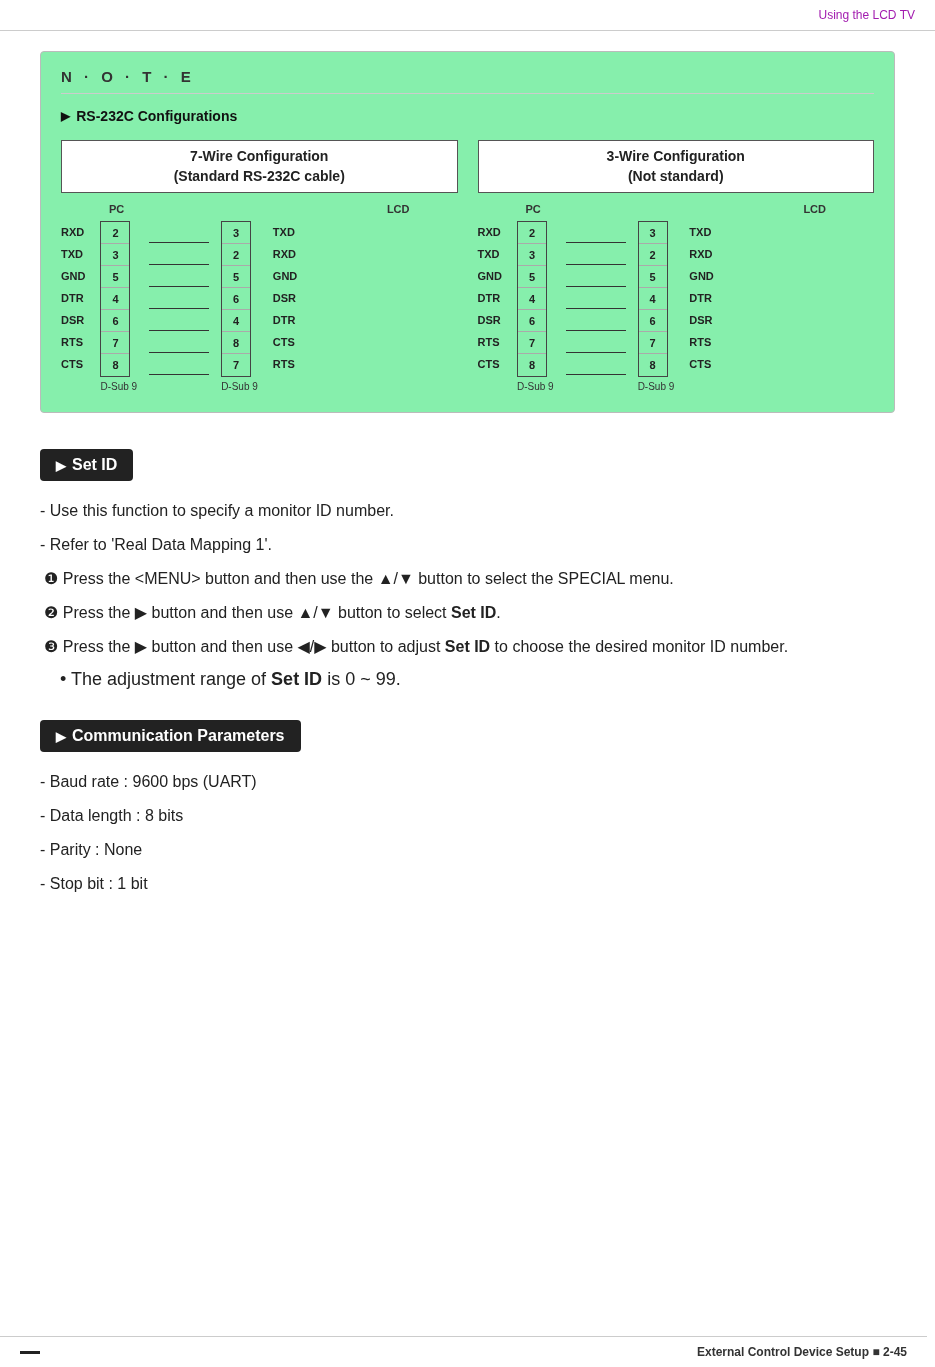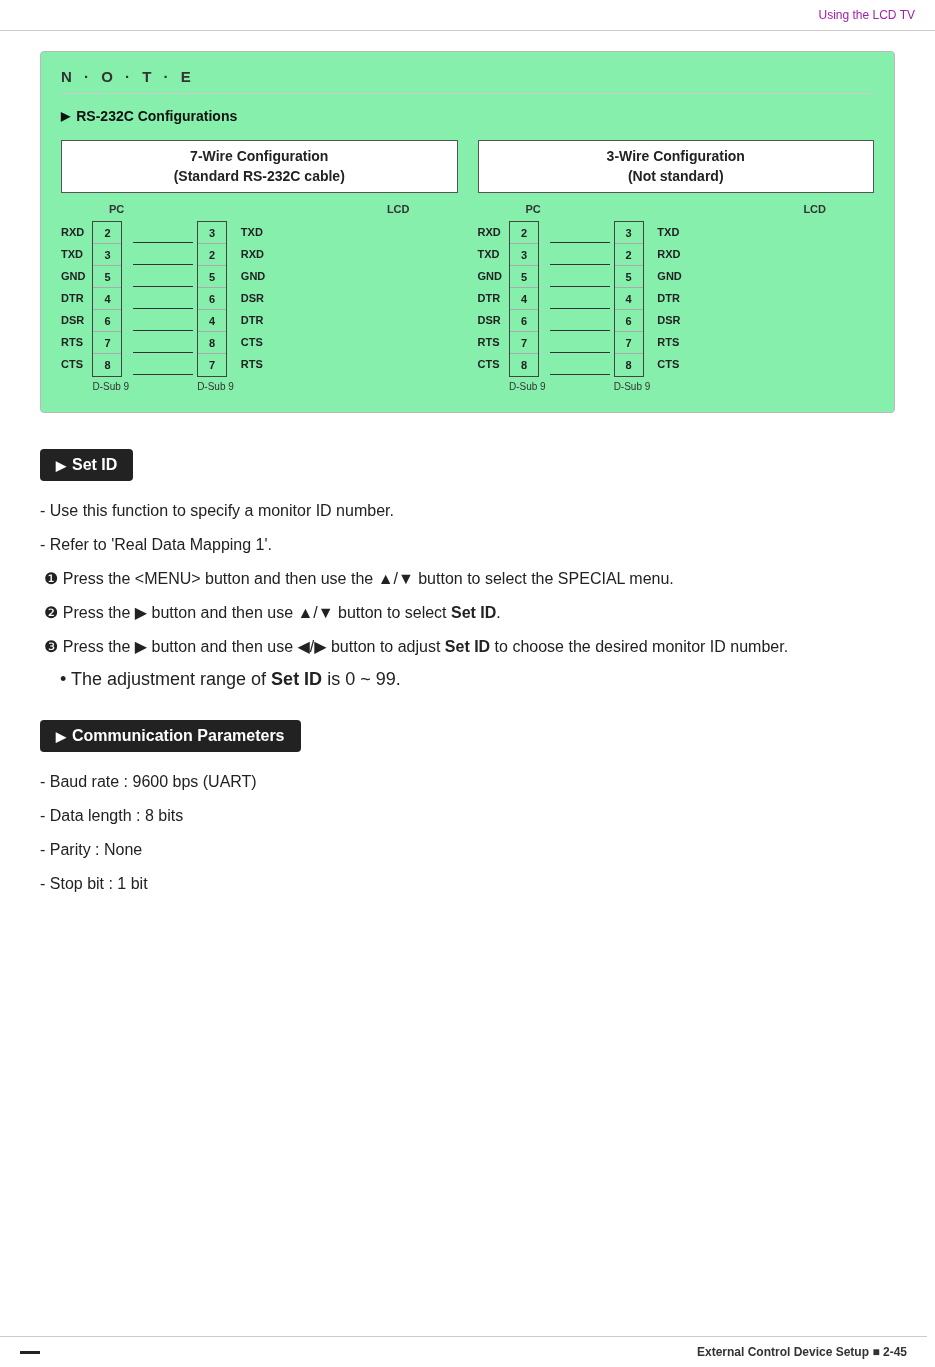--- a/index.html
+++ b/index.html
@@ -200,21 +200,21 @@
       gap: 20px;
     }
 
     .single-config {
       flex: 1;
     }
 
     .diagram-container {
       display: flex;
       align-items: flex-start;
-      gap: 4px;
+      gap: 12px;
       position: relative;
     }
 
     .col-headers {
       display: flex;
       justify-content: space-between;
       width: 100%;
       margin-bottom: 6px;
     }
 

